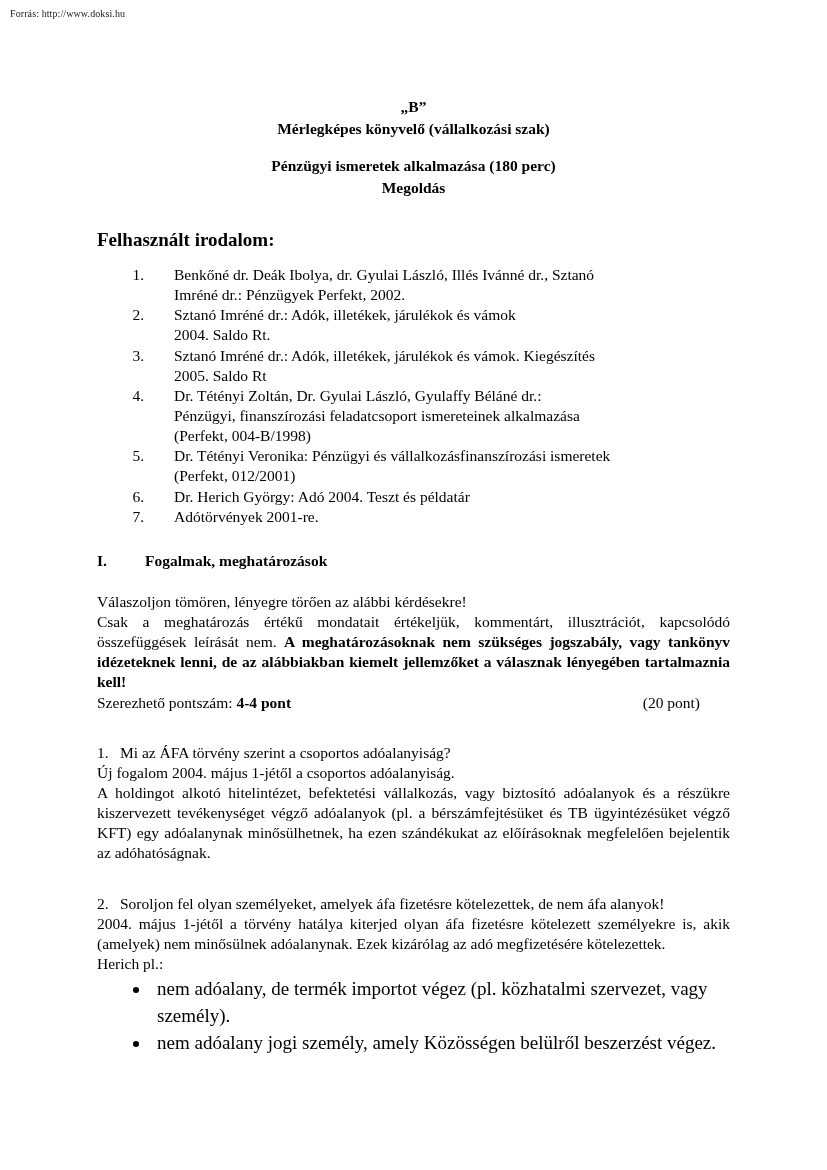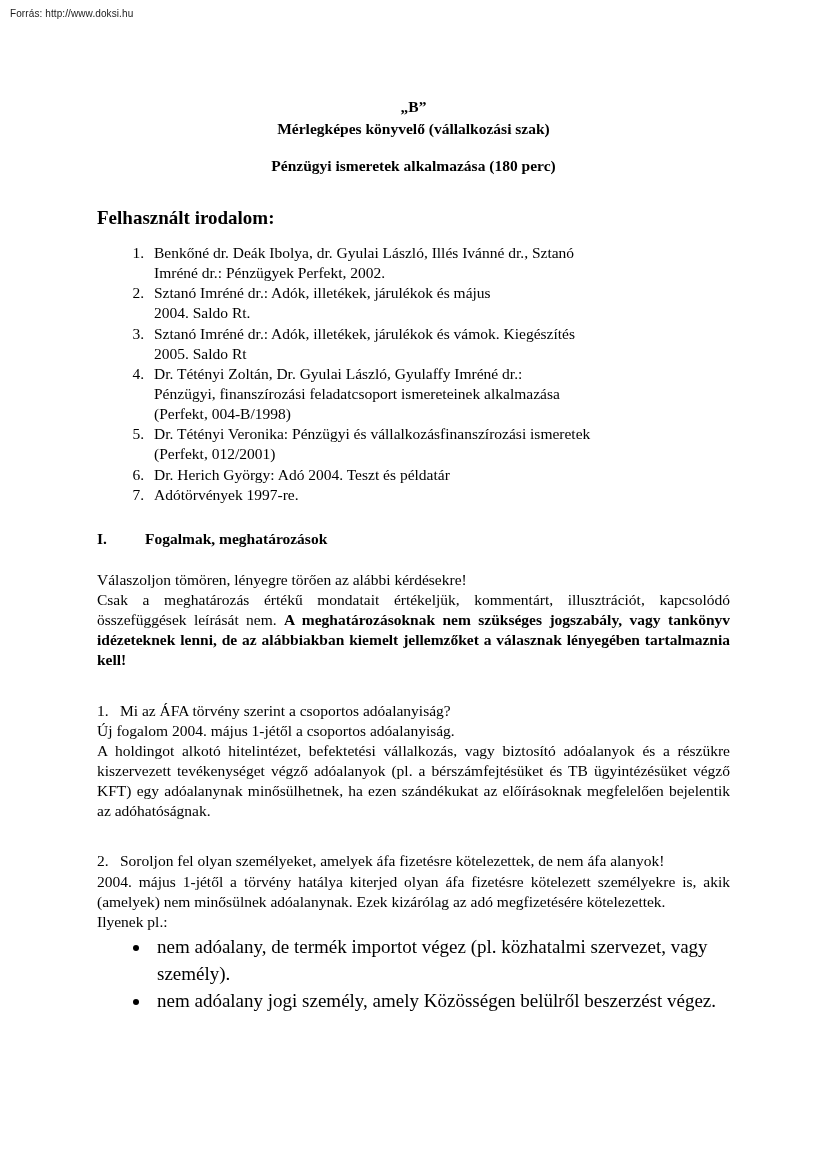--- a/index.html
+++ b/index.html
@@ -14,21 +14,21 @@
     font-family: "Liberation Serif", "DejaVu Serif", serif;
     color: #000000;
     overflow: hidden;
   }
 
   
   .source-bar {
     position: absolute;
     top: 8px;
     left: 10px;
-    font-family: Liberation Sans, sans-serif;
+    font-family: Liberation Serif, serif;
     font-size: 10px;
     color: #1a1a1a;
     letter-spacing: 0.1px;
     white-space: nowrap;
   }
 
   
   .page {
     position: absolute;
     left: 97px;
@@ -55,21 +55,21 @@
     list-style: decimal;
     margin: 14px 0 0 0;
     padding-left: 51px;
     font-size: 15.5px;
     line-height: 1.30;
   }
   ol.biblio > li {
     padding-left: 6px;
     margin-bottom: 0;
   }
-  ol.biblio > li .cont { display: block; }
+  ol.biblio > li .cont { display: block; margin-left: 20px; }
 
   .roman-heading {
     margin-top: 25px;
     font-weight: bold;
     font-size: 15.5px;
     display: flex;
   }
   .roman-heading .numeral { width: 48px; flex: 0 0 48px; }
 
   p.body {
@@ -119,78 +119,83 @@
 
 <div class="page">
 
   <div style="height:96px"></div>
 
   <div class="title-block">
     <div class="title-line">„B”</div>
     <div class="title-line">Mérlegképes könyvelő (vállalkozási szak)</div>
     <div class="t-gap"></div>
     <div class="title-line">Pénzügyi ismeretek alkalmazása (180 perc)</div>
+    <div class="title-line">Megoldás</div>
   </div>
 
   <div class="section-label">Felhasznált irodalom:</div>
 
   <ol class="biblio">
     <li>
       <span class="cont">Benkőné dr. Deák Ibolya, dr. Gyulai László, Illés Ivánné dr., Sztanó</span>
       <span class="cont">Imréné dr.: Pénzügyek Perfekt, 2002.</span>
     </li>
     <li>
-      <span class="cont">Sztanó Imréné dr.: Adók, illetékek, járulékok és május</span>
+      <span class="cont">Sztanó Imréné dr.: Adók, illetékek, járulékok és vámok</span>
       <span class="cont">2004. Saldo Rt.</span>
     </li>
     <li>
       <span class="cont">Sztanó Imréné dr.: Adók, illetékek, járulékok és vámok. Kiegészítés</span>
       <span class="cont">2005. Saldo Rt</span>
     </li>
     <li>
-      <span class="cont">Dr. Tétényi Zoltán, Dr. Gyulai László, Gyulaffy Imréné dr.:</span>
+      <span class="cont">Dr. Tétényi Zoltán, Dr. Gyulai László, Gyulaffy Béláné dr.:</span>
       <span class="cont">Pénzügyi, finanszírozási feladatcsoport ismereteinek alkalmazása</span>
       <span class="cont">(Perfekt, 004-B/1998)</span>
     </li>
     <li>
       <span class="cont">Dr. Tétényi Veronika: Pénzügyi és vállalkozásfinanszírozási ismeretek</span>
       <span class="cont">(Perfekt, 012/2001)</span>
     </li>
     <li>
       <span class="cont">Dr. Herich György: Adó 2004. Teszt és példatár</span>
     </li>
     <li>
-      <span class="cont">Adótörvények 1997-re.</span>
+      <span class="cont">Adótörvények 2001-re.</span>
     </li>
   </ol>
 
   <div class="roman-heading">
     <span class="numeral">I.</span>
     <span>Fogalmak, meghatározások</span>
   </div>
 
   <p class="body lead">Válaszoljon tömören, lényegre törően az alábbi kérdésekre!</p>
 
   <p class="body justified tight"><span>Csak a meghatározás értékű mondatait értékeljük, kommentárt, illusztrációt, kapcsolódó összefüggések leírását nem. </span><span class="bold">A meghatározásoknak nem szükséges jogszabály, vagy tankönyv idézeteknek lenni, de az alábbiakban kiemelt jellemzőket a válasznak lényegében tartalmaznia kell!</span></p>
 
+  <div class="points-row">
+    <span><span>Szerezhető pontszám: </span><span class="bold">4-4 pont</span></span>
+    <span class="right-val">(20 pont)</span>
+  </div>
 
   <div class="question">
     <span class="q-num">1.</span>
     <span class="q-text">Mi az ÁFA törvény szerint a csoportos adóalanyiság?</span>
   </div>
 
   <p class="body answer">Új fogalom 2004. május 1-jétől a csoportos adóalanyiság.</p>
   <p class="body justified tight">A holdingot alkotó hitelintézet, befektetési vállalkozás, vagy biztosító adóalanyok és a részükre kiszervezett tevékenységet végző adóalanyok (pl. a bérszámfejtésüket és TB ügyintézésüket végző KFT) egy adóalanynak minősülhetnek, ha ezen szándékukat az előírásoknak megfelelően bejelentik az adóhatóságnak.</p>
 
   <div class="question">
     <span class="q-num">2.</span>
     <span class="q-text">Soroljon fel olyan személyeket, amelyek áfa fizetésre kötelezettek, de nem áfa alanyok!</span>
   </div>
 
   <p class="body justified answer">2004. május 1-jétől a törvény hatálya kiterjed olyan áfa fizetésre kötelezett személyekre is, akik (amelyek) nem minősülnek adóalanynak. Ezek kizárólag az adó megfizetésére kötelezettek.</p>
-  <p class="body tight">Ilyenek pl.:</p>
+  <p class="body tight">Herich pl.:</p>
 
   <ul class="bullets">
     <li>nem adóalany, de termék importot végez (pl. közhatalmi szervezet, vagy személy).</li>
     <li>nem adóalany jogi személy, amely Közösségen belülről beszerzést végez.</li>
   </ul>
 
 </div>
 
 </body></html>

